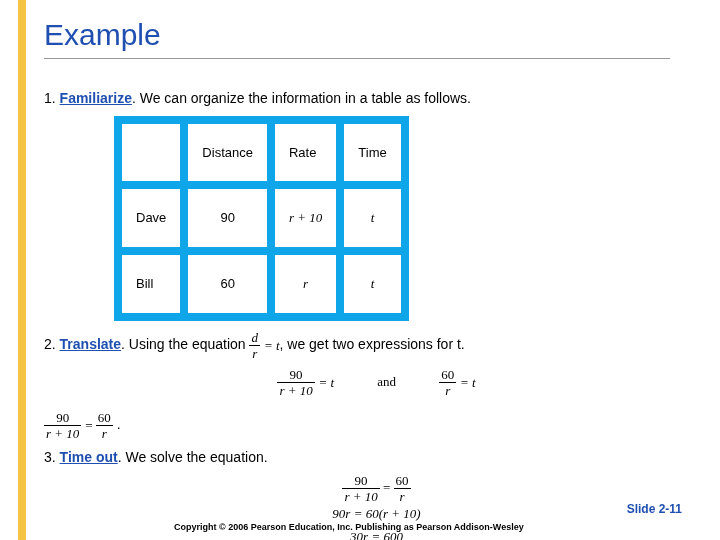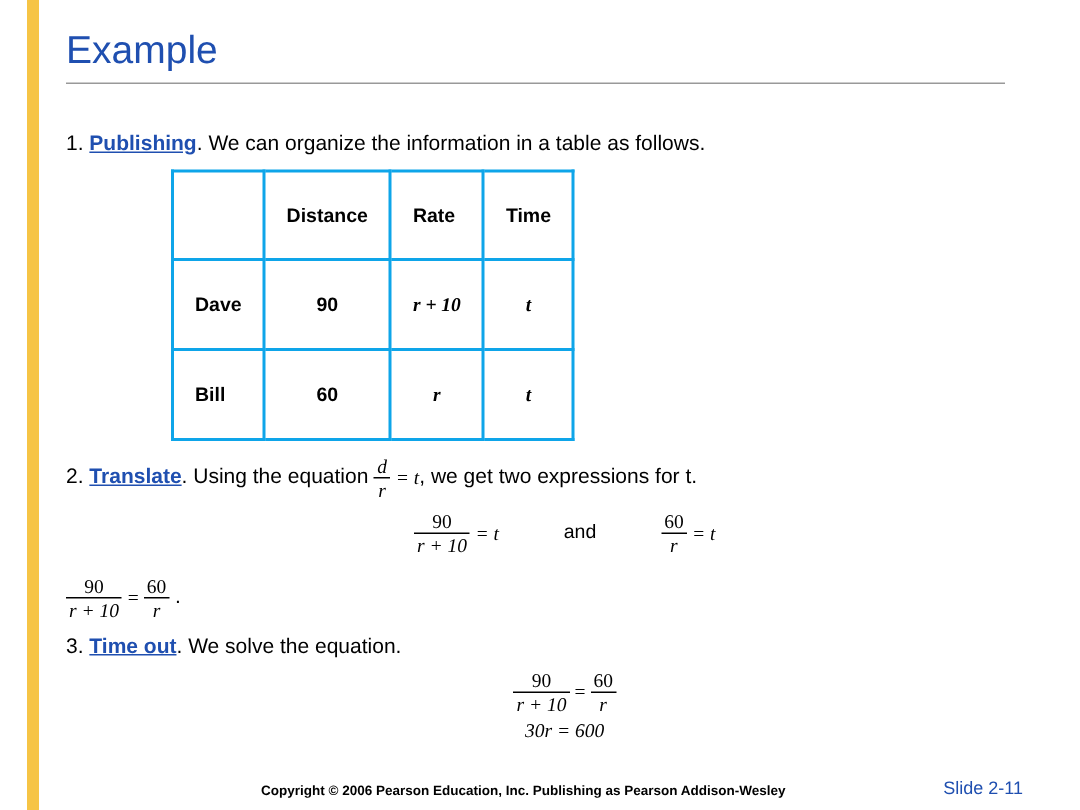--- a/index.html
+++ b/index.html
@@ -22,21 +22,21 @@
   }
   .page {
     position: absolute;
     left: 44px;
     top: 0;
     width: 665px;
     height: 540px;
   }
   .title {
     color: #1f4fb0;
-    font-size: 26px;
+    font-size: 30px;
     font-weight: 400;
     margin-top: 18px;
     margin-bottom: 0;
     letter-spacing: 0;
   }
   .title-rule {
     width: 626px;
     height: 1px;
     background: #999;
     margin-top: 6px;
@@ -54,24 +54,24 @@
     color: #1f4fb0;
     font-weight: bold;
     text-decoration: underline;
   }
   table.data {
     border-collapse: collapse;
     margin: 6px 0 10px 70px;
     font-size: 13px;
   }
   table.data th, table.data td {
-    border: 2px solid #0ea5e9;
+    border: 8px solid #0ea5e9;
     padding: 20px 14px;
     text-align: left;
-    font-weight: bold;
+    font-weight: normal;
   }
   table.data td.center { text-align: center; }
   table.data th.blank { background: #fff; }
   .ital { font-style: italic; font-family: 'Times New Roman', serif; }
   .frac {
     display: inline-block;
     text-align: center;
     vertical-align: middle;
     font-family: 'Times New Roman', serif;
     font-size: 13px;
@@ -110,42 +110,42 @@
     color: #000;
   }
   .footer-left {
     position: absolute;
     left: 130px;
     bottom: 0;
   }
   .footer-right {
     position: absolute;
     right: 22px;
-    bottom: 0;
+    bottom: 16px;
     font-size: 12px;
     color: #1f4fb0;
-    font-weight: normal;
+    font-weight: bold;
     margin-left: 33px;
   }
   .line3 { white-space: nowrap; }
 </style>
 </head>
 <body>
 
 <div class="accent-bar"></div>
 
 <div class="page">
 
   <div class="title">Example</div>
   <div class="title-rule"></div>
 
   <div class="body">
 
     <p>
-      <span>1. </span><span class="step-name">Publishing</span><span>. We can organize the information in a table as follows.</span>
+      <span>1. </span><span class="step-name">Familiarize</span><span>. We can organize the information in a table as follows.</span>
     </p>
 
     <table class="data">
       <tbody>
           <tr>
         <th class="blank"></th>
         <th>Distance</th>
         <th>Rate</th>
         <th>Time</th>
       </tr>
@@ -173,21 +173,21 @@
       <span class="eq-inline"> <span class="ital">= t</span></span><span>, we get two expressions for t.</span>
     </p>
 
     <div class="and-row">
       <span class="frac">
         <span class="num">90</span>
         <span class="den ital">r + 10</span>
       </span>
       <span class="eq-inline ital">= t</span>
       <span class="gap"></span>
-      <span style="font-family:Liberation Sans, sans-serif;">and</span>
+      <span style="font-family:Liberation Serif, serif;">and</span>
       <span class="gap"></span>
       <span class="frac">
         <span class="num">60</span>
         <span class="den ital">r</span>
       </span>
       <span class="eq-inline ital">= t</span>
     </div>
 
     <p class="line3">
       <span class="frac">
@@ -211,20 +211,21 @@
         <span class="frac">
           <span class="num">90</span>
           <span class="den ital">r + 10</span>
         </span>
         <span class="eq-inline"> = </span>
         <span class="frac">
           <span class="num">60</span>
           <span class="den ital">r</span>
         </span>
       </div>
+      <div><span class="ital">90r = 60(r + 10)</span></div>
       <div><span class="ital">30r = 600</span></div>
     </div>
 
   </div>
 </div>
 
 <div class="footer">
   <span class="footer-left">Copyright © 2006 Pearson Education, Inc.  Publishing as Pearson Addison-Wesley</span>
   <span class="footer-right">Slide 2-11</span>
 </div>

